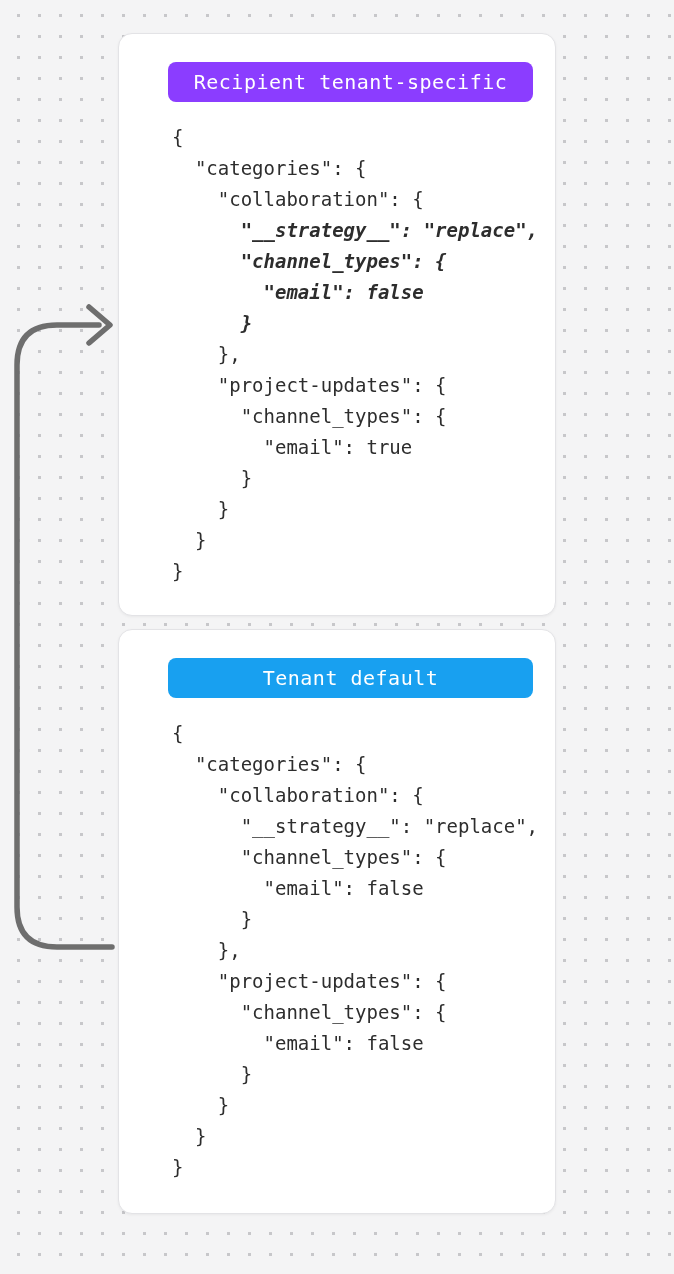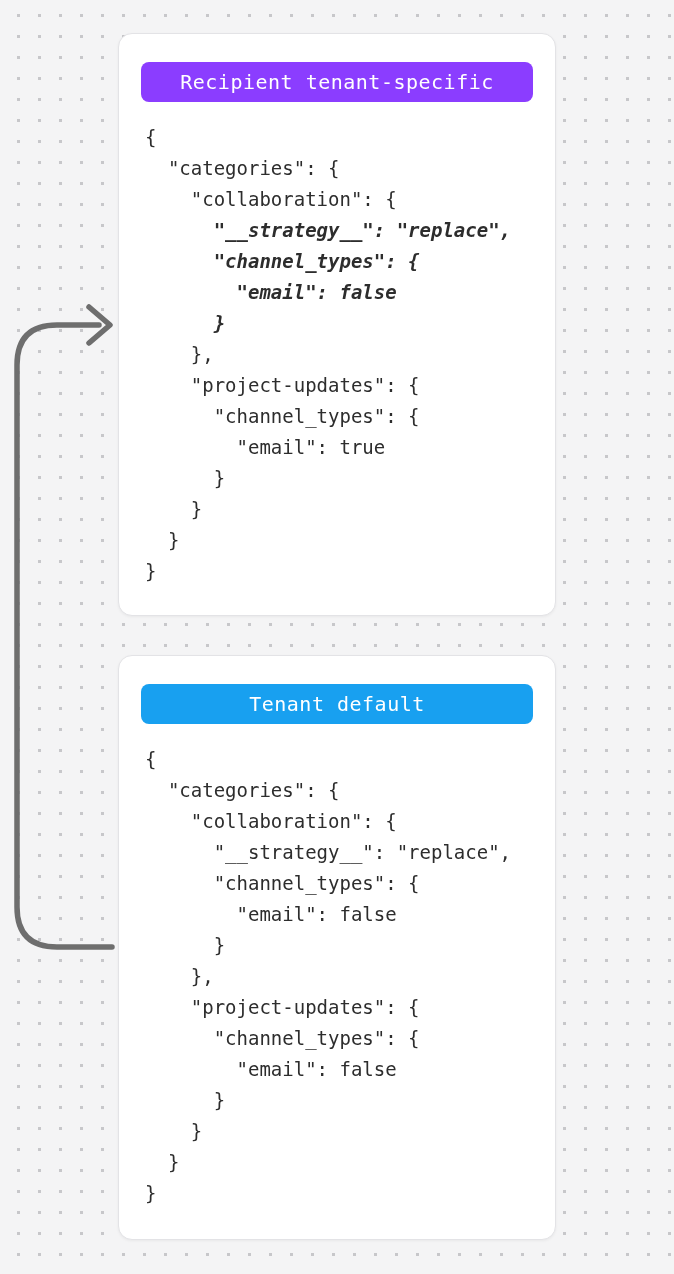--- a/index.html
+++ b/index.html
@@ -25,23 +25,24 @@
   }
   .card {
     position: absolute;
     left: 118px;
     width: 438px;
     background: #ffffff;
     border: 1px solid #e3e3e6;
     border-radius: 14px;
     box-shadow: 0 1px 3px rgba(0,0,0,0.05);
     box-sizing: border-box;
+    padding-left: 27px;
   }
   .card.top { top: 33px;  height: 583px; }
-  .card.bottom { top: 655px; height: 585px; }
+  .card.bottom { top: 629px; height: 585px; }
   .badge {
     margin: 28px 22px 0 22px;
     height: 40px;
     border-radius: 8px;
     color: #ffffff;
     font-size: 20px;
     line-height: 40px;
     text-align: center;
     letter-spacing: 0.5px;
     white-space: nowrap;

